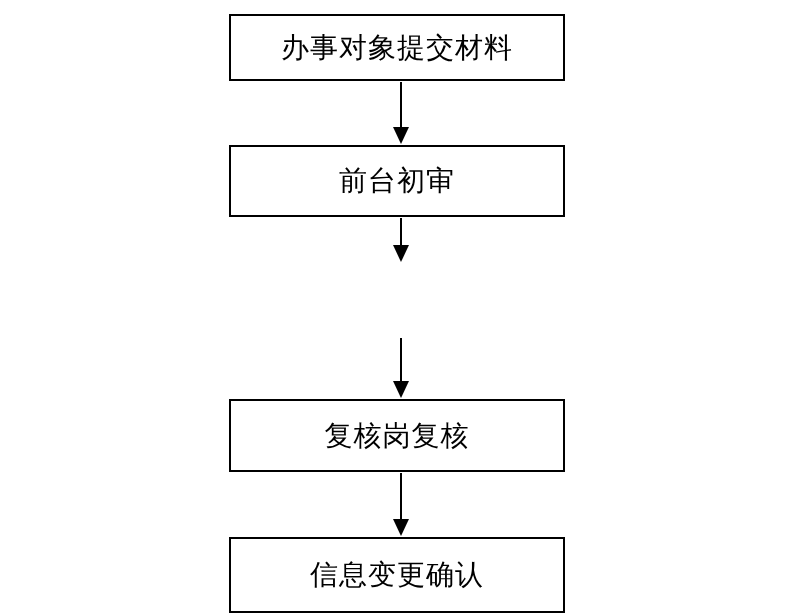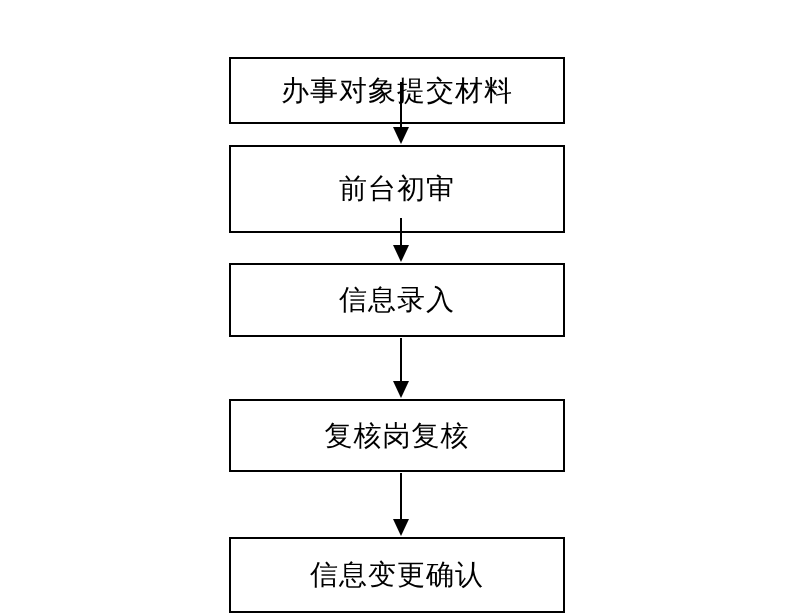--- a/index.html
+++ b/index.html
@@ -49,41 +49,38 @@
     border-left: 8px solid transparent;
     border-right: 8px solid transparent;
     border-top: 17px solid #000000;
   }
 </style>
 </head>
 <body>
 
 <div class="canvas">
 
-  <div class="flow-box" style="top:14px;  height:67px;margin-top:43px;">
+  <div class="flow-box" style="top:14px;  height:67px;">
     <span>办事对象提交材料</span>
   </div>
 
   <div class="arrow" style="top:82px; height:62px;">
     <div class="line"></div>
     <div class="head"></div>
   </div>
 
-  <div class="flow-box" style="top:145px; height:88px;text-align:right;">
+  <div class="flow-box" style="top:145px; height:72px;text-align:right;">
     <span>前台初审</span>
   </div>
 
   <div class="arrow" style="top:218px; height:44px;">
     <div class="line"></div>
     <div class="head"></div>
   </div>
 
-  <div class="flow-box" style="top:263px; height:74px;">
-    <span>信息录入</span>
-  </div>
 
   <div class="arrow" style="top:338px; height:60px;">
     <div class="line"></div>
     <div class="head"></div>
   </div>
 
   <div class="flow-box" style="top:399px; height:73px;">
     <span>复核岗复核</span>
   </div>
 

